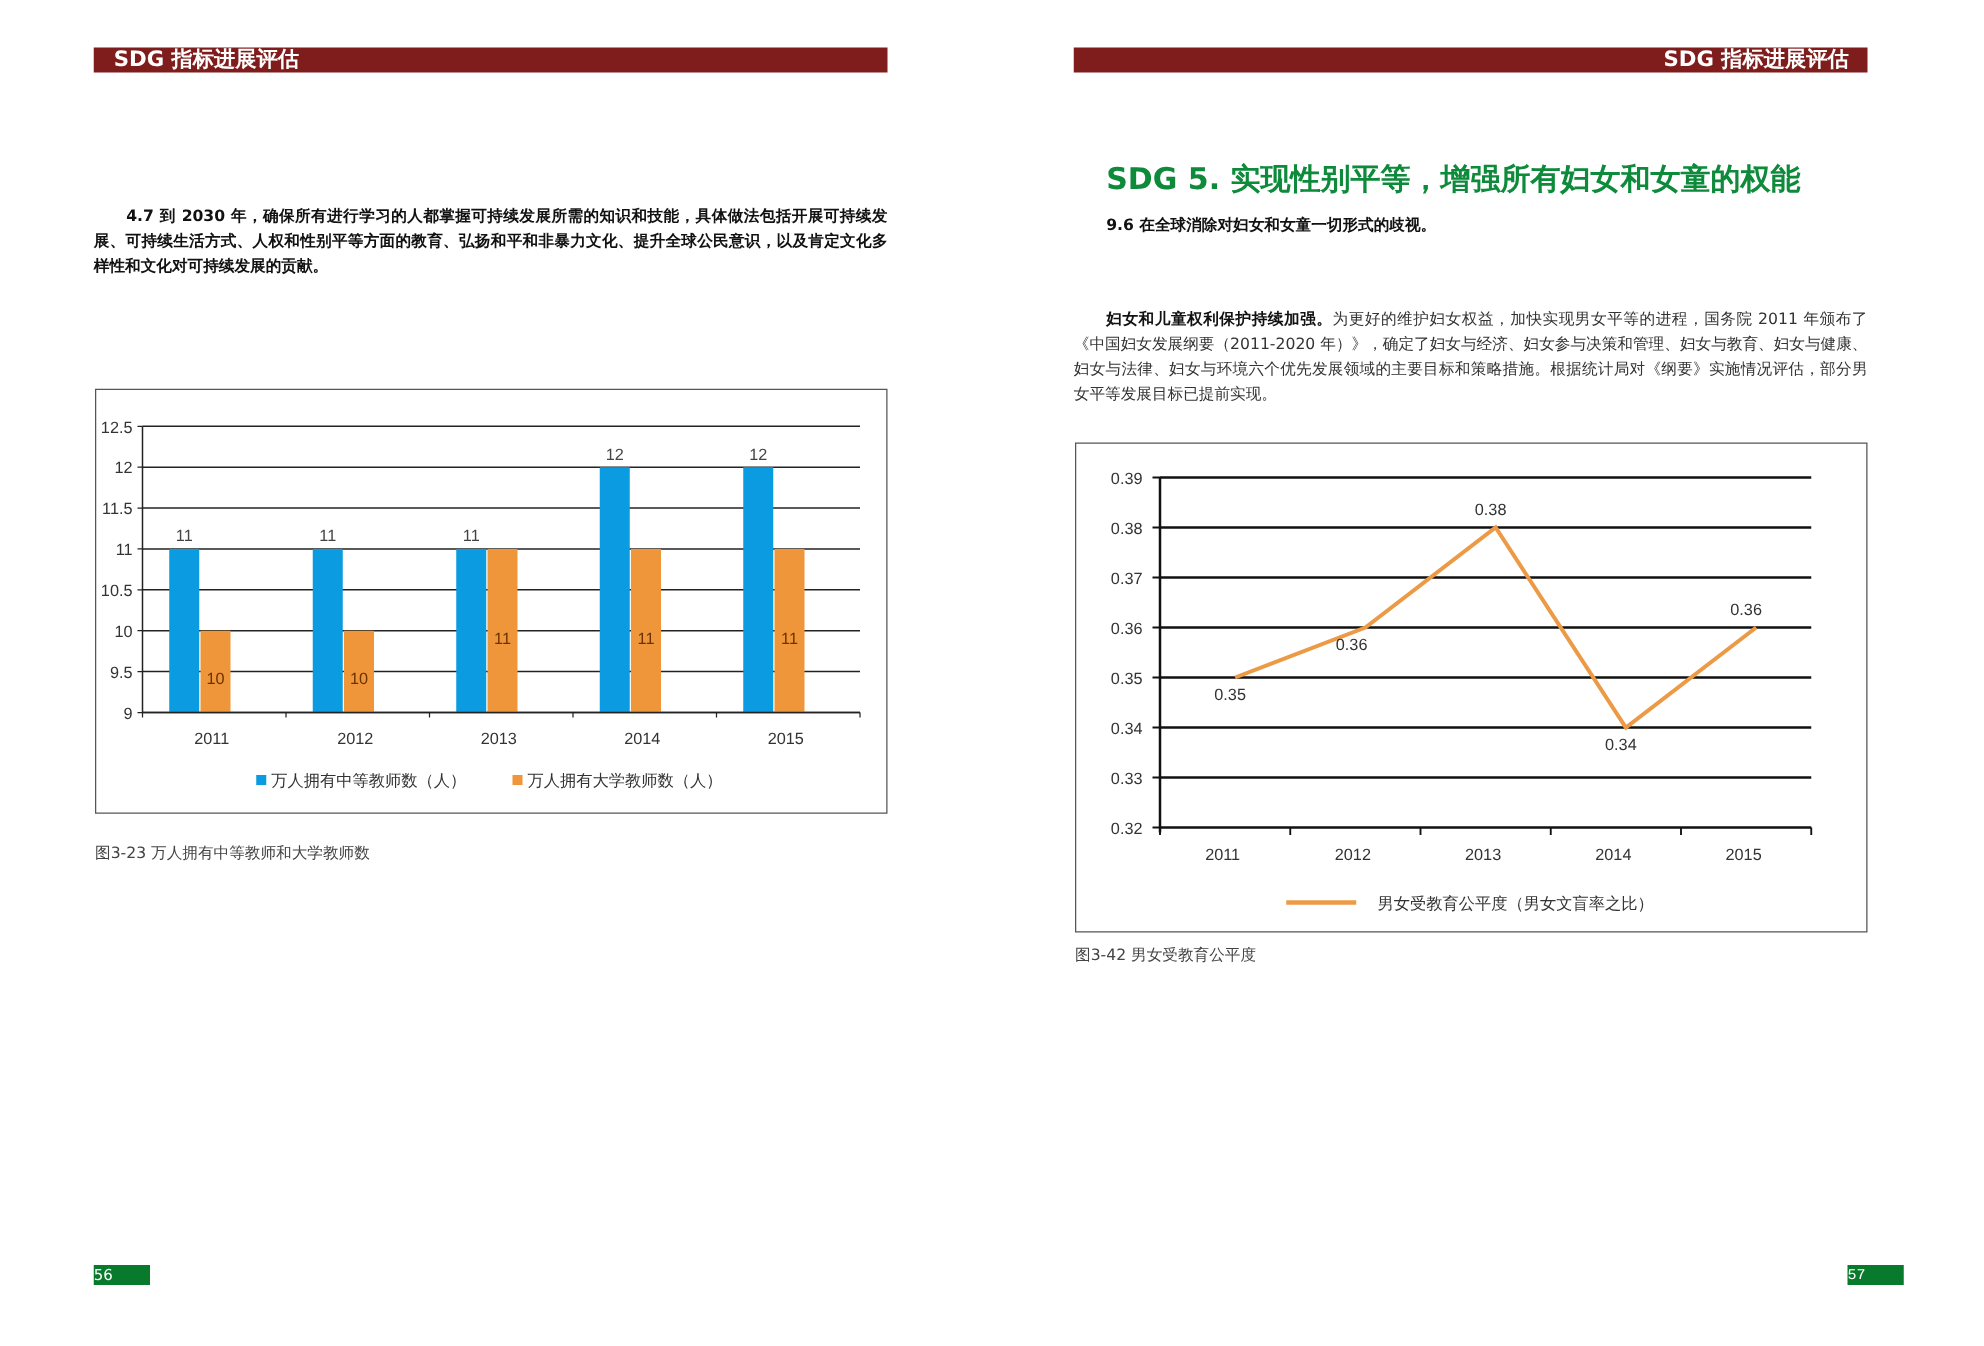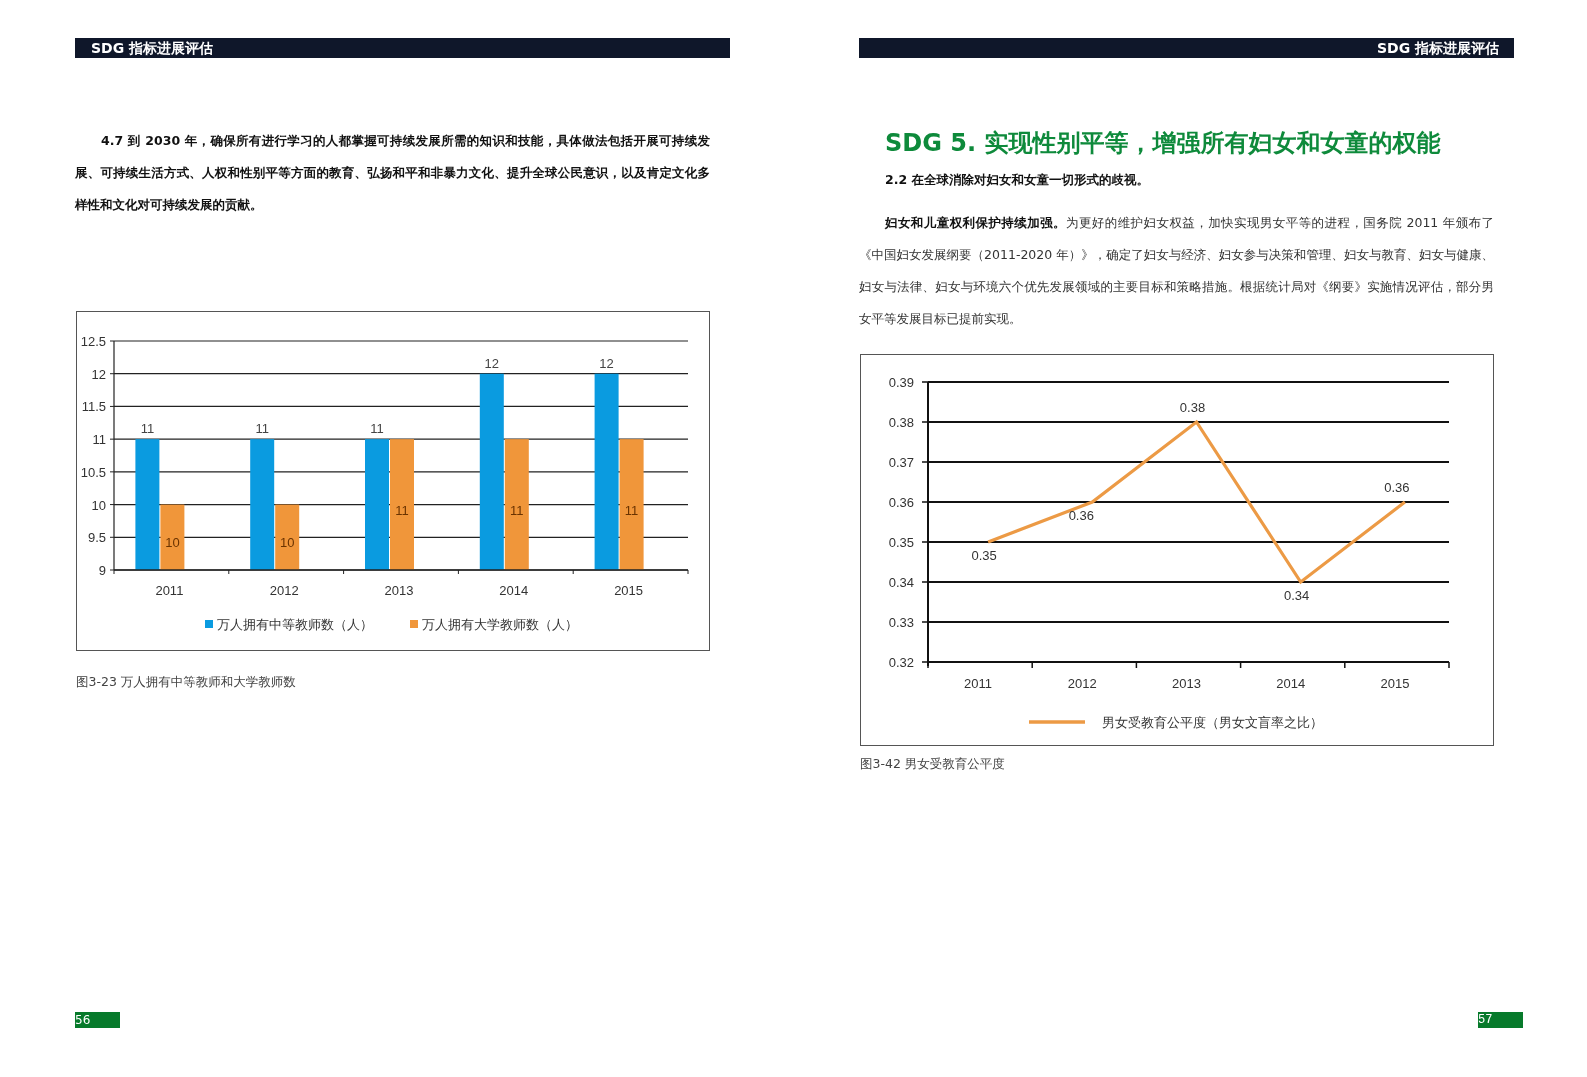--- a/index.html
+++ b/index.html
@@ -1,24 +1,24 @@
 <!DOCTYPE html>
 <html><head>
 <meta charset="utf-8">
 <style>
   html, body { margin: 0; padding: 0; background: #ffffff; }
   body { width: 1587px; height: 1077px; position: relative; overflow: hidden;
          font-family: "DejaVu Sans", "Liberation Sans", sans-serif; color: #222; }
   .page { position: absolute; top: 0; height: 1077px; }
-  .header-bar { position: absolute; top: 38px; height: 20px; background: #0f172a; color: #fff;
-                font-weight: bold; font-size: 14px; line-height: 20px; padding-left: 20px; }
+  .header-bar { position: absolute; top: 38px; height: 20px; background: #7f1d1d; color: #fff;
+                font-weight: bold; font-size: 17px; line-height: 20px; }
   .header-bar span { position: absolute; top: 0; }
   .page-num { position: absolute; top: 1012px; width: 45px; height: 16px; background: #077a2b;
               color: #fff; font-size: 12px; line-height: 16px; }
-  .para { position: absolute; font-size: 12.5px; line-height: 32px; color: #333; text-align: justify; }
+  .para { position: absolute; font-size: 12.5px; line-height: 20px; color: #333; text-align: justify; margin-top: 38px; }
   .para.bold { font-weight: bold; color: #111; }
   .para b { color: #111; }
   .title { position: absolute; font-size: 24px; font-weight: bold; color: #0e8a3b; }
   .subtitle { position: absolute; font-size: 12.5px; font-weight: bold; color: #111; }
   .chart-box { position: absolute; border: 1.3px solid #555; background: #fff; }
   .caption { position: absolute; font-size: 12.5px; color: #444; }
   svg text { font-family: "Liberation Sans", "DejaVu Sans", sans-serif; }
 </style>
 </head>
 <body>
@@ -104,21 +104,21 @@
   <div class="page-num" style="left:75px;">56</div>
 </div>
 
 <div class="page" style="left:790px;width:797px;">
   <div class="header-bar" style="left:69px;width:635px;">
     <span style="right:15px;">SDG 指标进展评估</span>
   </div>
 
   <div class="title" style="left:95px;top:127px;">SDG 5. 实现性别平等，增强所有妇女和女童的权能</div>
 
-  <div class="subtitle" style="left:95px;top:172px;">2.2 在全球消除对妇女和女童一切形式的歧视。</div>
+  <div class="subtitle" style="left:95px;top:172px;">9.6 在全球消除对妇女和女童一切形式的歧视。</div>
 
   <div class="para" style="left:69px;top:207px;width:635px;text-indent:26px;">
     <b>妇女和儿童权利保护持续加强。</b><span>为更好的维护妇女权益，加快实现男女平等的进程，国务院 2011 年颁布了《中国妇女发展纲要（2011-2020 年）》，确定了妇女与经济、妇女参与决策和管理、妇女与教育、妇女与健康、妇女与法律、妇女与环境六个优先发展领域的主要目标和策略措施。根据统计局对《纲要》实施情况评估，部分男女平等发展目标已提前实现。</span>
   </div>
 
   <div class="chart-box" style="left:70px;top:354px;width:632px;height:390px;">
     <svg id="line-svg" width="632" height="390">
         <line x1="67" x2="588" y1="307" y2="307" stroke="#111" stroke-width="2"></line>
         <line x1="61" x2="67" y1="307" y2="307" stroke="#111" stroke-width="1.5"></line>
         <text x="53" y="312" text-anchor="end" font-size="13" fill="#333">0.32</text>

